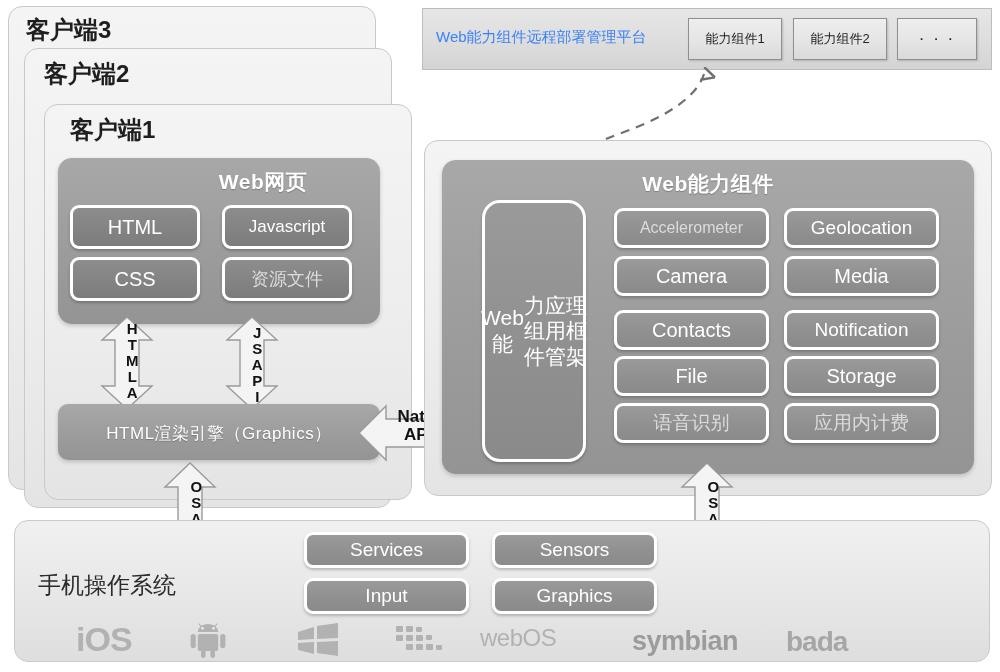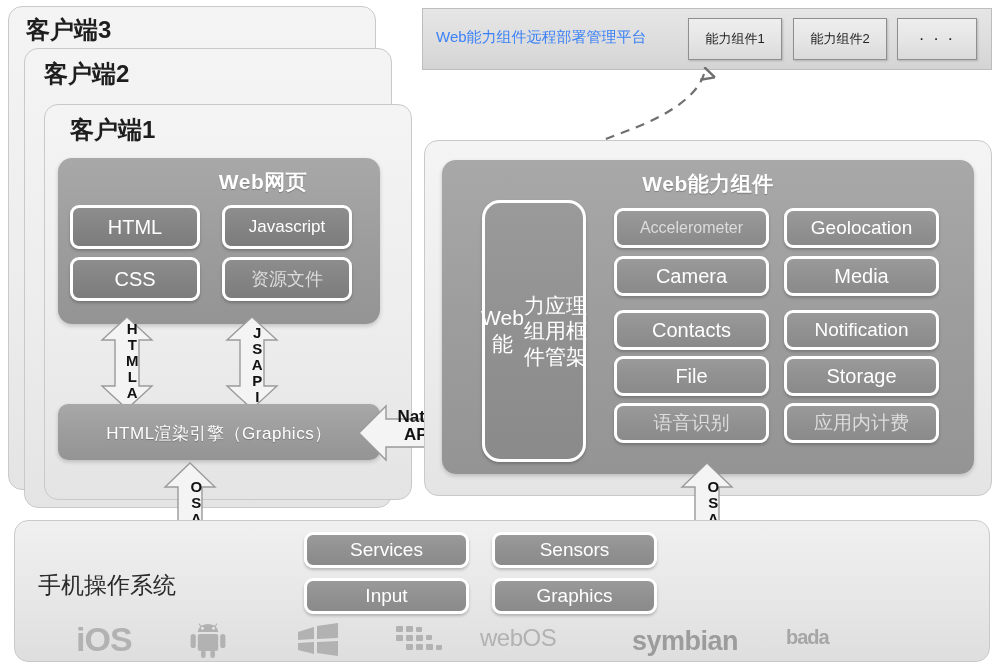--- a/index.html
+++ b/index.html
@@ -331,16 +331,16 @@
           <rect x="34" y="20" width="7" height="6" rx="1"></rect>
           <rect x="44" y="21" width="6" height="5" rx="1"></rect>
         </g>
       </svg>
     </div>
 
     <div class="logo logo-webos" style="left:466px;top:6px;font-size:24px;">webOS</div>
 
     <div class="logo logo-symbian" style="left:618px;top:8px;font-size:27px;color:#9c9c9c;">symbian</div>
 
-    <div class="logo logo-bada" style="left:772px;top:8px;font-size:20px;color:#a6a6a6;">bada</div>
+    <div class="logo logo-bada" style="left:772px;top:8px;font-size:28px;color:#a6a6a6;">bada</div>
   </div>
 
 </div>
 
 </body></html>

